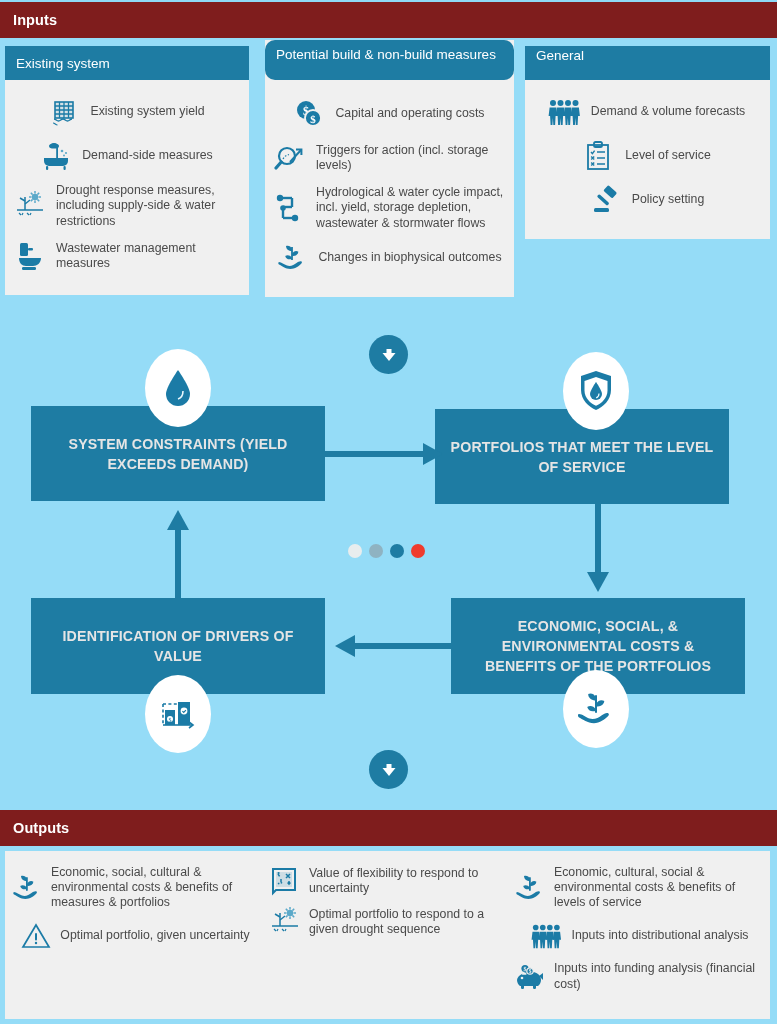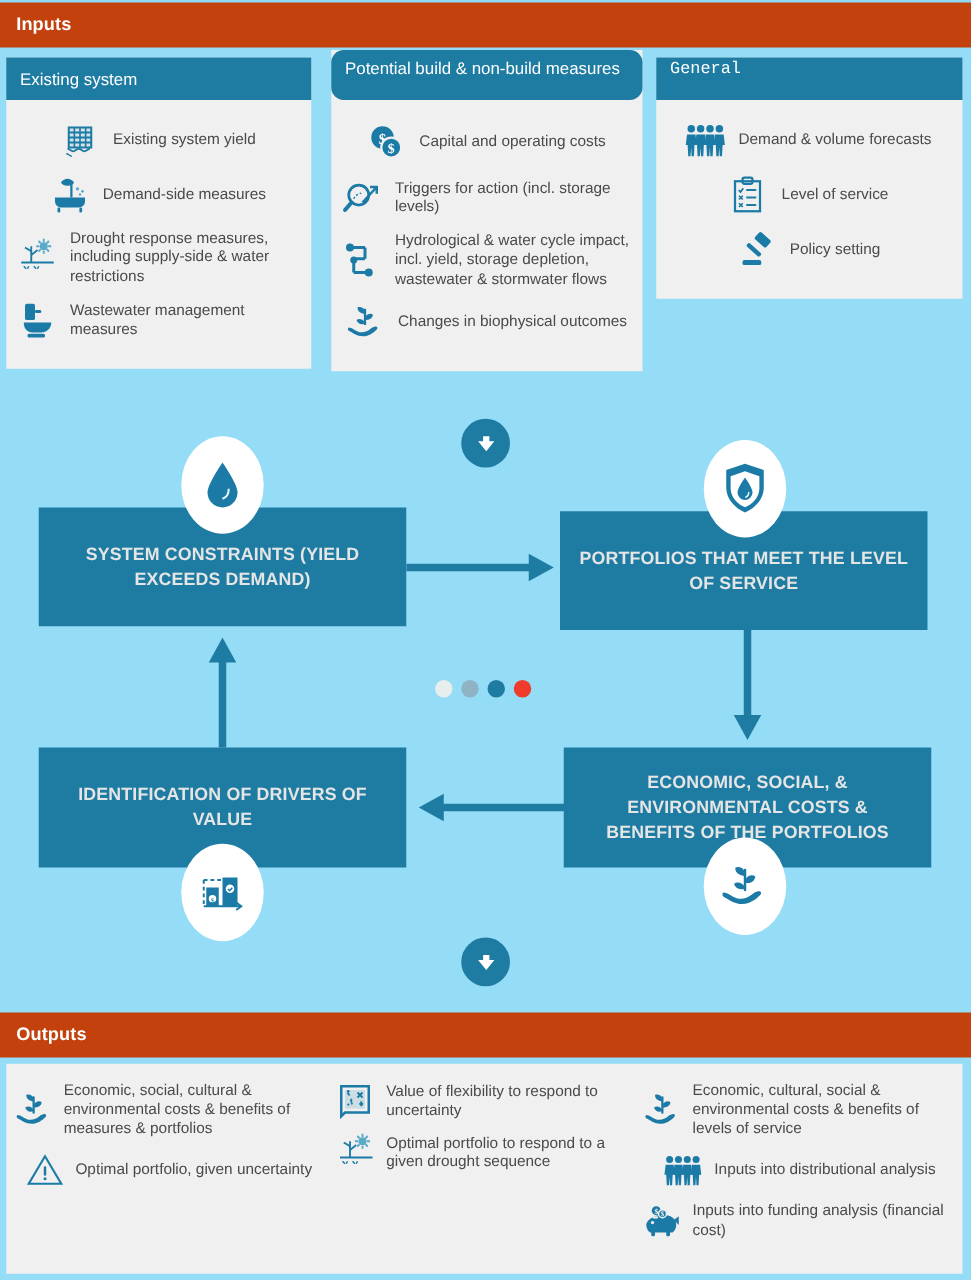--- a/index.html
+++ b/index.html
@@ -9,21 +9,21 @@
     font-family: "Liberation Sans", sans-serif;
     position: relative;
     overflow: hidden;
     color: #444;
   }
   .topstrip { position:absolute; left:0; top:0; width:777px; height:2px; background:#8fd9f6; }
 
   
   .section-bar {
     position: absolute; left: 0; width: 777px; height: 36px;
-    background: #c2410c;
+    background: #7f1d1d;
     display: flex; align-items: center;
   }
   .section-bar .lbl {
     color: #ffffff; font-size: 14.5px; font-weight: bold;
     padding-left: 13px; letter-spacing: .1px;
   }
   #inputs-bar { top: 2px; }
   #outputs-bar { top: 810px; height: 36px; }
 
   
@@ -33,21 +33,21 @@
     font-size: 13.5px; line-height: 17px;
     padding: 6px 11px 7px 11px;
   }
   .card-body { padding: 8px 10px 10px 10px; }
 
   #card-existing { left: 5px;   top: 46px; width: 244px; }
   #card-potential{ left: 265px; top: 40px; width: 249px; }
   #card-general  { left: 525px; top: 46px; width: 245px; }
 
   #card-existing .card-head { height: 34px; display:flex; align-items:center; padding-top:0; padding-bottom:0;}
-  #card-general  .card-head { height: 34px; display:flex; align-items:center; padding-top:0; padding-bottom:16px;font-family:Liberation Mono, monospace;}
+  #card-general  .card-head { height: 34px; display:flex; align-items:center; padding-top:0; padding-bottom:16px;}
   #card-potential .card-head { height: 40px; border-radius: 10px; }
 
   .item { display: flex; align-items: center; gap: 9px; margin: 9px 0 10px 0; justify-content: center; }
   .item .ico { flex: 0 0 34px; width: 34px; height: 34px; display:flex; align-items:center; justify-content:center; }
   .item .ico svg { display:block; }
   .item .txt { font-size: 12.3px; line-height: 15.3px; color: #4a4a4a; }
 
   #card-existing .card-body { padding: 6px 10px 12px 8px; }
   #card-potential .card-body { padding: 8px 10px 12px 8px; }
   #card-general  .card-body { padding: 6px 10px 12px 8px; }
@@ -56,21 +56,21 @@
   .flowbox {
     position: absolute; background: #1e7ca3;
     display: flex; align-items: center; justify-content: center;
     text-align: center;
   }
   .flowbox span {
     color: #e5e5e5; font-weight: bold; font-size: 14.2px; line-height: 20px;
     letter-spacing: .15px; padding: 0 14px;
   }
   #box-constraints { left: 31px;  top: 406px; width: 294px; height: 95px; }
-  #box-portfolios  { left: 448px; top: 409px; width: 294px; height: 95px; }
+  #box-portfolios  { left: 435px; top: 409px; width: 294px; height: 95px; }
   #box-drivers     { left: 31px;  top: 598px; width: 294px; height: 96px; }
   #box-costs       { left: 451px; top: 598px; width: 294px; height: 96px; }
 
   
   .badge {
     position: absolute; width: 66px; height: 78px;
     background: #ffffff; border-radius: 50%;
     display: flex; align-items: center; justify-content: center;
     z-index: 5;
   }

